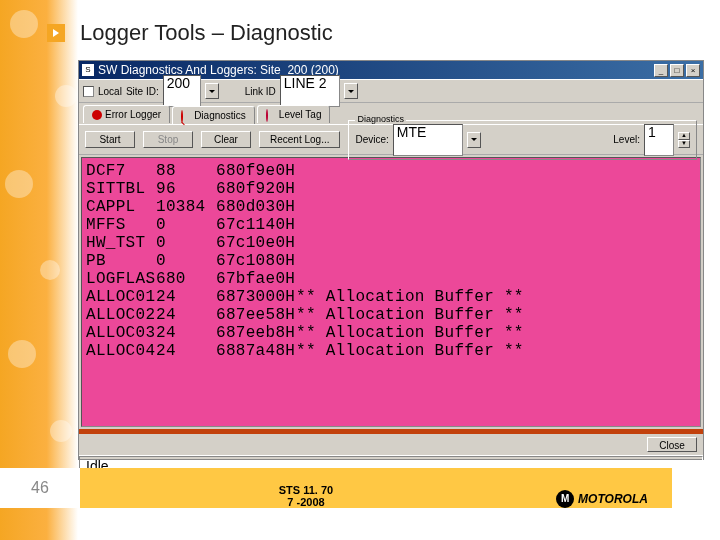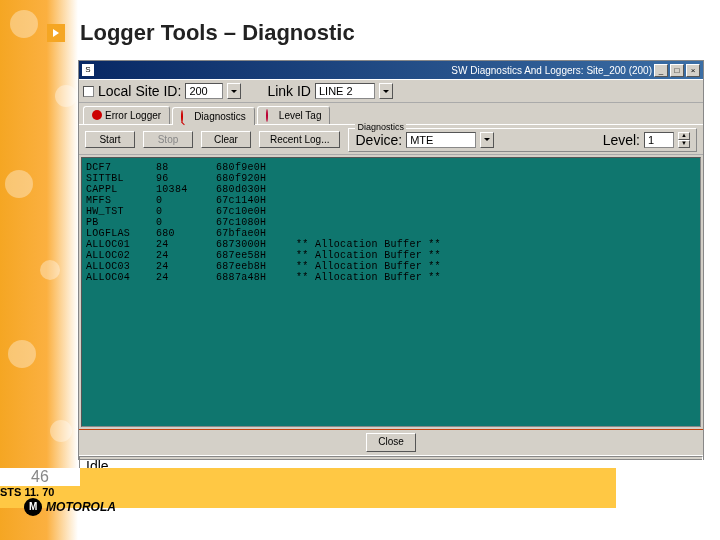--- a/index.html
+++ b/index.html
@@ -7,57 +7,57 @@
   .bg-stripe { position: absolute; top: 0; left: 0; width: 78px; height: 540px; background: linear-gradient(90deg, #f5a623 0%, #fbb040 60%, #fff 100%); z-index: 0; }
   .bg-circle { position: absolute; width: 28px; height: 28px; border-radius: 50%; background: rgba(255,255,255,0.35); }
   .c1 { top: 10px; left: 10px; }
   .c2 { top: 85px; left: 55px; width: 22px; height: 22px; }
   .c3 { top: 170px; left: 5px; }
   .c4 { top: 260px; left: 40px; width: 20px; height: 20px; }
   .c5 { top: 340px; left: 8px; }
   .c6 { top: 420px; left: 50px; width: 22px; height: 22px; }
   .bullet { position: absolute; top: 24px; left: 47px; width: 18px; height: 18px; background: #f5a623; display: flex; align-items: center; justify-content: center; z-index: 2; }
   .bullet span { width: 0; height: 0; border-left: 6px solid #fff; border-top: 4px solid transparent; border-bottom: 4px solid transparent; }
-  .title { position: absolute; top: 20px; left: 80px; font-size: 22px; font-weight: bold; color: #222; z-index: 2; }
+  .title { position: absolute; top: 20px; left: 80px; font-size: 22px; font-weight: normal; color: #222; z-index: 2; }
   .app { position: absolute; top: 60px; left: 78px; width: 626px; height: 400px; background: #d4d0c8; border: 1px solid #888; font-family: Tahoma, sans-serif; font-size: 10px; z-index: 2; }
   .titlebar { height: 18px; background: linear-gradient(90deg, #082864, #3b6ea5); color: #fff; display: flex; align-items: center; padding: 0 3px; }
   .titlebar .ico { width: 12px; height: 12px; background: #fff; margin-right: 4px; display: inline-block; font-size: 8px; color: #000; text-align: center; line-height: 12px; }
-  .titlebar .t { flex: 1; font-size: 10px; text-align: right; }
+  .titlebar .t { flex: 1; font-size: 12px; }
   .winbtn { width: 14px; height: 13px; background: #d4d0c8; border: 1px solid #fff; border-right-color: #555; border-bottom-color: #555; margin-left: 2px; font-size: 8px; text-align: center; line-height: 11px; color: #000; cursor: pointer; }
   .toolbar1 { height: 24px; display: flex; align-items: center; padding: 2px 4px; gap: 4px; border-bottom: 1px solid #aaa; border-top: 1px solid #fff; }
   .chk { width: 11px; height: 11px; background: #fff; border: 1px solid #888; border-top-color: #555; border-left-color: #555; }
-  .lbl { font-size: 14px; }
-  .fld { background: #fff; border: 1px solid #888; border-top-color: #555; border-left-color: #555; height: 16px; padding: 0 3px; font-size: 11px; line-height: 14px; }
+  .lbl { font-size: 10px; }
+  .fld { background: #fff; border: 1px solid #888; border-top-color: #555; border-left-color: #555; height: 32px; padding: 0 3px; font-size: 14px; line-height: 14px; }
   .drop { width: 14px; height: 16px; background: #d4d0c8; border: 1px solid #fff; border-right-color: #555; border-bottom-color: #555; display: flex; align-items: center; justify-content: center; cursor: pointer; }
   .drop::after { content: ''; width: 0; height: 0; border-left: 3px solid transparent; border-right: 3px solid transparent; border-top: 3px solid #000; }
-  .tabs { height: 22px; display: flex; align-items: center; padding: 2px 4px 0; gap: 2px; border-bottom: 1px solid #fff; }
+  .tabs { height: 22px; display: flex; align-items: flex-start; padding: 2px 4px 0; gap: 2px; border-bottom: 1px solid #fff; }
   .tab { display: flex; align-items: center; gap: 3px; padding: 3px 8px; background: #d4d0c8; border: 1px solid #888; border-top: 1px solid #fff; border-left: 1px solid #fff; border-bottom: none; font-size: 10px; cursor: pointer; border-radius: 3px 3px 0 0; }
   .tab.active { background: #d4d0c8; position: relative; top: 1px; }
   .tabico { width: 10px; height: 10px; display: inline-block; }
   .mag { border: 1px solid #c00; border-radius: 50%; width: 7px; height: 7px; position: relative; }
   .mag::after { content: ''; position: absolute; width: 4px; height: 1px; background: #c00; transform: rotate(45deg); bottom: -2px; right: -3px; }
   .clock { border: 1px solid #b03; border-radius: 50%; width: 8px; height: 8px; }
   .toolbar2 { height: 30px; display: flex; align-items: center; padding: 3px 6px; gap: 8px; border-bottom: 1px solid #aaa; }
   .btn { background: #d4d0c8; border: 1px solid #fff; border-right-color: #555; border-bottom-color: #555; padding: 2px 10px; font-size: 10px; cursor: pointer; min-width: 50px; text-align: center; }
   .btn.disabled { color: #888; }
   .grp { border: 1px solid #888; border-top-color: #fff; border-left-color: #fff; padding: 3px 6px; display: flex; align-items: center; gap: 4px; position: relative; }
   .grp .legend { position: absolute; top: -7px; left: 6px; background: #d4d0c8; padding: 0 2px; font-size: 9px; }
   .spinner { display: flex; flex-direction: column; }
   .spinbtn { width: 12px; height: 8px; background: #d4d0c8; border: 1px solid #fff; border-right-color: #555; border-bottom-color: #555; font-size: 6px; text-align: center; line-height: 5px; cursor: pointer; }
-  .content { background: #0f766e; height: 270px; margin: 2px; border: 1px solid #888; border-top-color: #555; border-left-color: #555; padding: 4px; font-family: 'Courier New', monospace; font-size: 10px; overflow: hidden; }
+  .content { background: #ec4899; height: 270px; margin: 2px; border: 1px solid #888; border-top-color: #555; border-left-color: #555; padding: 4px; font-family: 'Courier New', monospace; font-size: 16px; overflow: hidden; }
   .row { display: flex; letter-spacing: 0.3px; }
   .c-name { width: 70px; }
   .c-val { width: 60px; }
   .c-hex { width: 80px; }
   .c-note { flex: 1; }
-  .closerow { height: 26px; display: flex; justify-content: center; padding: 3px 6px; border-top: 1px solid #c2410c; }
+  .closerow { height: 26px; display: flex; justify-content: flex-end; padding: 3px 6px; border-top: 5px solid #c2410c; }
   .statusbar { height: 18px; display: flex; border-top: 1px solid #fff; }
   .statusbar .cell { border: 1px solid #888; border-top-color: #888; border-left-color: #888; border-right-color: #fff; border-bottom-color: #fff; padding: 1px 6px; font-size: 14px; }
   .statusbar .s1 { flex: 1; }
-  .footbar { position: absolute; bottom: 32px; left: 0; width: 616px; height: 40px; background: #ffc844; display: flex; align-items: flex-start; z-index: 2; flex-direction: column; }
+  .footbar { position: absolute; bottom: 32px; left: 0; width: 672px; height: 40px; background: #ffc844; display: flex; align-items: flex-end; z-index: 2; }
   .pagenum { width: 80px; text-align: center; background: #fff; height: 100%; display: flex; align-items: center; justify-content: center; font-size: 16px; color: #888; }
   .footcenter { flex: 1; text-align: center; font-size: 11px; font-weight: bold; }
   .moto { width: 140px; display: flex; align-items: center; justify-content: center; gap: 4px; font-size: 12px; font-weight: bold; font-style: italic; }
   .moto-circle { width: 18px; height: 18px; border-radius: 50%; background: #000; color: #fff; font-size: 10px; text-align: center; line-height: 18px; font-style: normal; }
 </style>
 </head>
 <body>
 
 <div class="bg-stripe">
   <div class="bg-circle c1"></div>
@@ -203,18 +203,19 @@
 
   <div class="statusbar">
     <span class="cell s1">Idle</span>
   </div>
 </div>
 
 <div class="footbar">
   <div class="pagenum">46</div>
   <div class="footcenter">
     <div>STS 11. 70</div>
+    <div>7 -2008</div>
   </div>
   <div class="moto">
     <span class="moto-circle">M</span>
     <span>MOTOROLA</span>
   </div>
 </div>
 
 </body></html>

